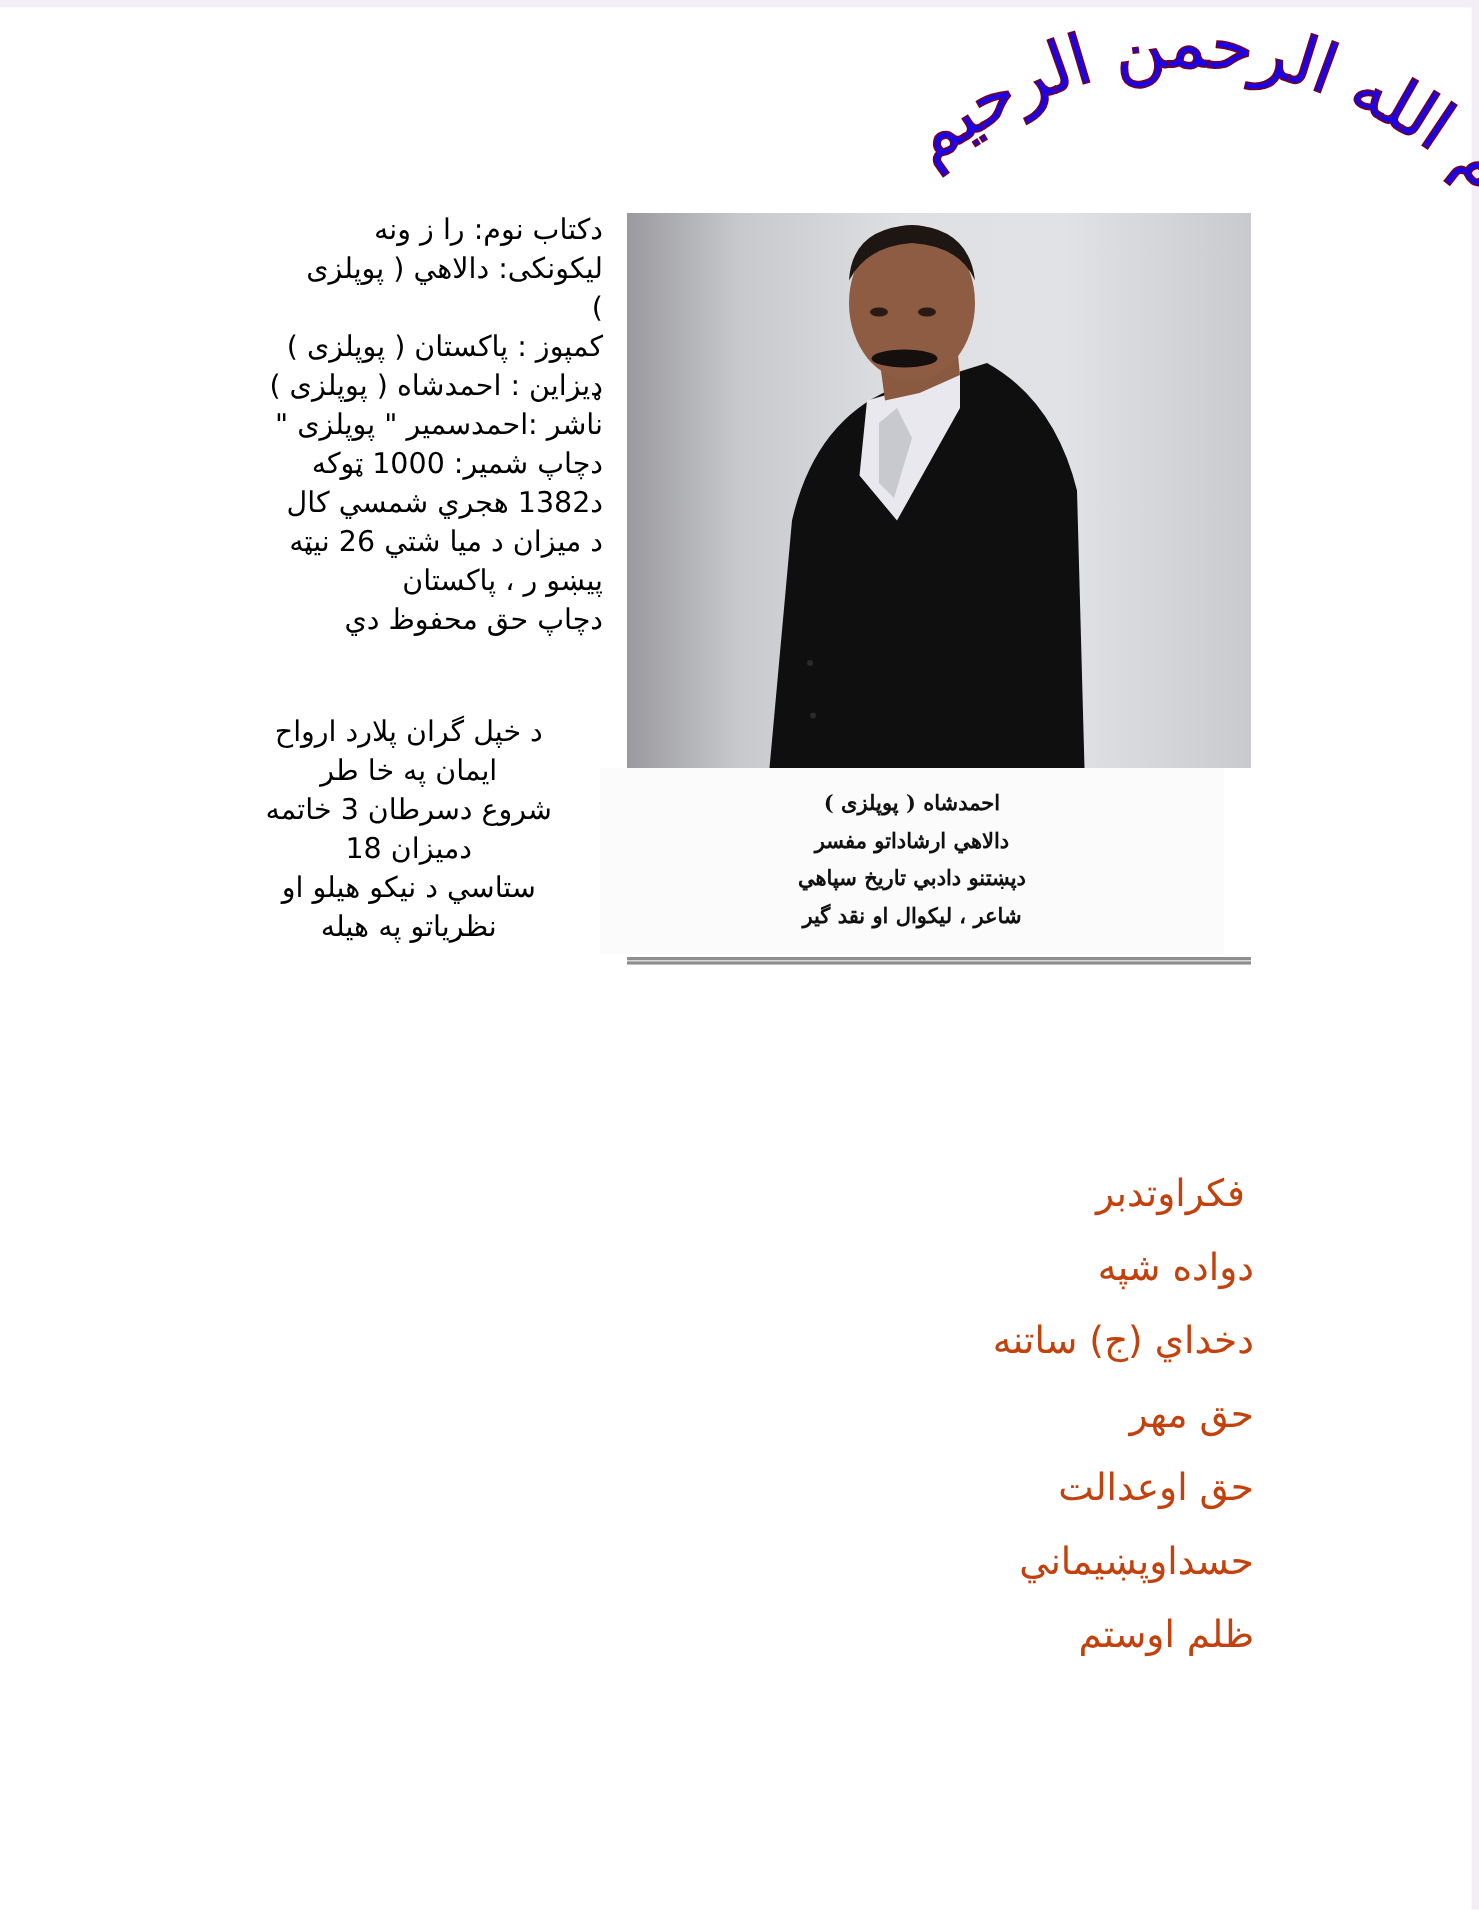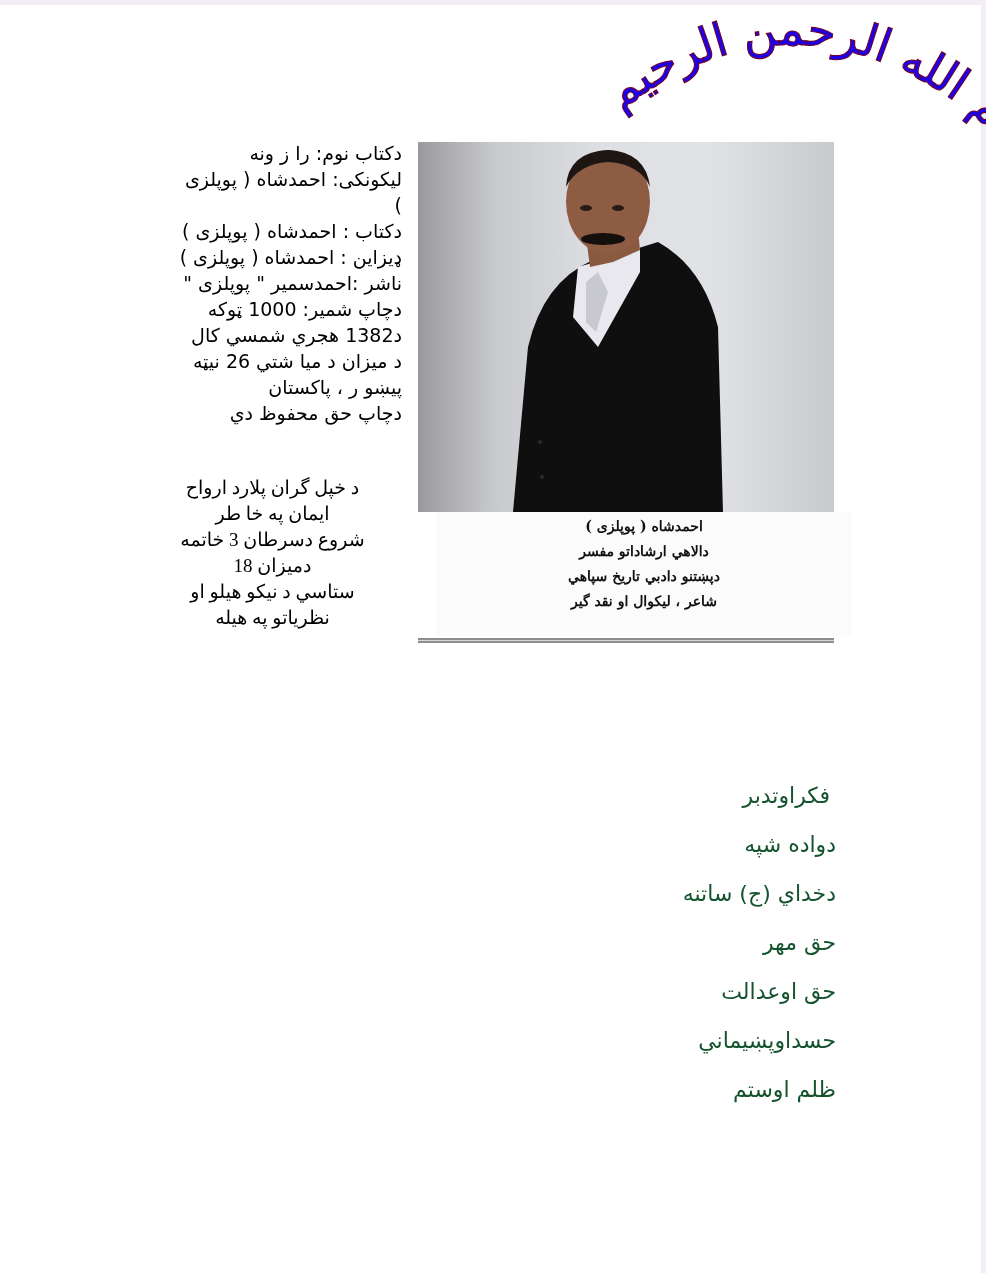--- a/index.html
+++ b/index.html
@@ -63,50 +63,49 @@
     .dedication {
       position: absolute;
       left: 150px;
       top: 470px;
       width: 245px;
       direction: rtl;
       text-align: center;
       font-size: 19px;
       line-height: 26px;
       color: #000;
-      font-family: Liberation Serif, serif;
     }
     .dedication .line { display: block; }
 
     
     .photo-box {
       position: absolute;
       left: 418px;
       top: 137px;
       width: 416px;
       height: 370px;
       overflow: hidden;
       background: linear-gradient(90deg, #9a9a9e 0%, #c8c9cd 18%, #dfe0e3 45%, #e1e2e6 70%, #c9cace 100%);
     }
     .photo-box svg { position: absolute; left: 0; top: 0; }
     .caption {
       position: absolute;
-      left: 436px;
+      left: 400px;
       top: 507px;
       width: 416px;
       height: 124px;
       background: #fbfbfb;
       direction: rtl;
       text-align: center;
       font-family: "DejaVu Serif", serif;
       font-weight: bold;
       font-size: 14px;
       line-height: 25px;
       color: #111;
-      padding-top: 2px;
+      padding-top: 12px;
       box-sizing: border-box;
     }
     .caption .line { display: block; }
     .caption-rule {
       position: absolute;
       left: 418px;
       top: 633px;
       width: 416px;
       height: 5px;
       border-top: 2px solid #8e8e8e;
@@ -120,23 +119,23 @@
       position: absolute;
       left: 600px;
       top: 776px;
       width: 236px;
       direction: rtl;
       text-align: right;
     }
     .links a {
       display: block;
       height: 49px;
-      font-size: 22px;
+      font-size: 25px;
       line-height: 30px;
-      color: #14532d;
+      color: #c2410c;
       text-decoration: none;
       cursor: pointer;
     }
     .links a.first { padding-right: 6px; }
   </style>
 </head>
 <body>
 
 <div class="page">
 
@@ -146,23 +145,23 @@
         <path id="arcPath" d="M 10 150 Q 230 -70 460 150" fill="none"></path>
       </defs>
       <text direction="rtl">
         <textPath href="#arcPath" startOffset="58%" text-anchor="middle">بسم الله الرحمن الرحيم</textPath>
       </text>
     </svg>
   </div>
 
   <div class="book-info">
     <span class="line">دکتاب نوم: را ز ونه</span>
-    <span class="line">ليکونکی: احمدشاه ( پوپلزی</span>
+    <span class="line">ليکونکی: دالاهي ( پوپلزی</span>
     <span class="line">)</span>
-    <span class="line">دکتاب : احمدشاه ( پوپلزی )</span>
+    <span class="line">کمپوز : پاکستان ( پوپلزی )</span>
     <span class="line">ډيزاين : احمدشاه ( پوپلزی )</span>
     <span class="line">ناشر :احمدسمير " پوپلزی "</span>
     <span class="line">دچاپ شمير: 1000 ټوکه</span>
     <span class="line">د1382 هجري شمسي کال</span>
     <span class="line">د ميزان د ميا شتي 26 نيټه</span>
     <span class="line">پيښو ر ، پاکستان</span>
     <span class="rights">دچاپ حق محفوظ دي</span>
   </div>
 
   <div class="dedication">

